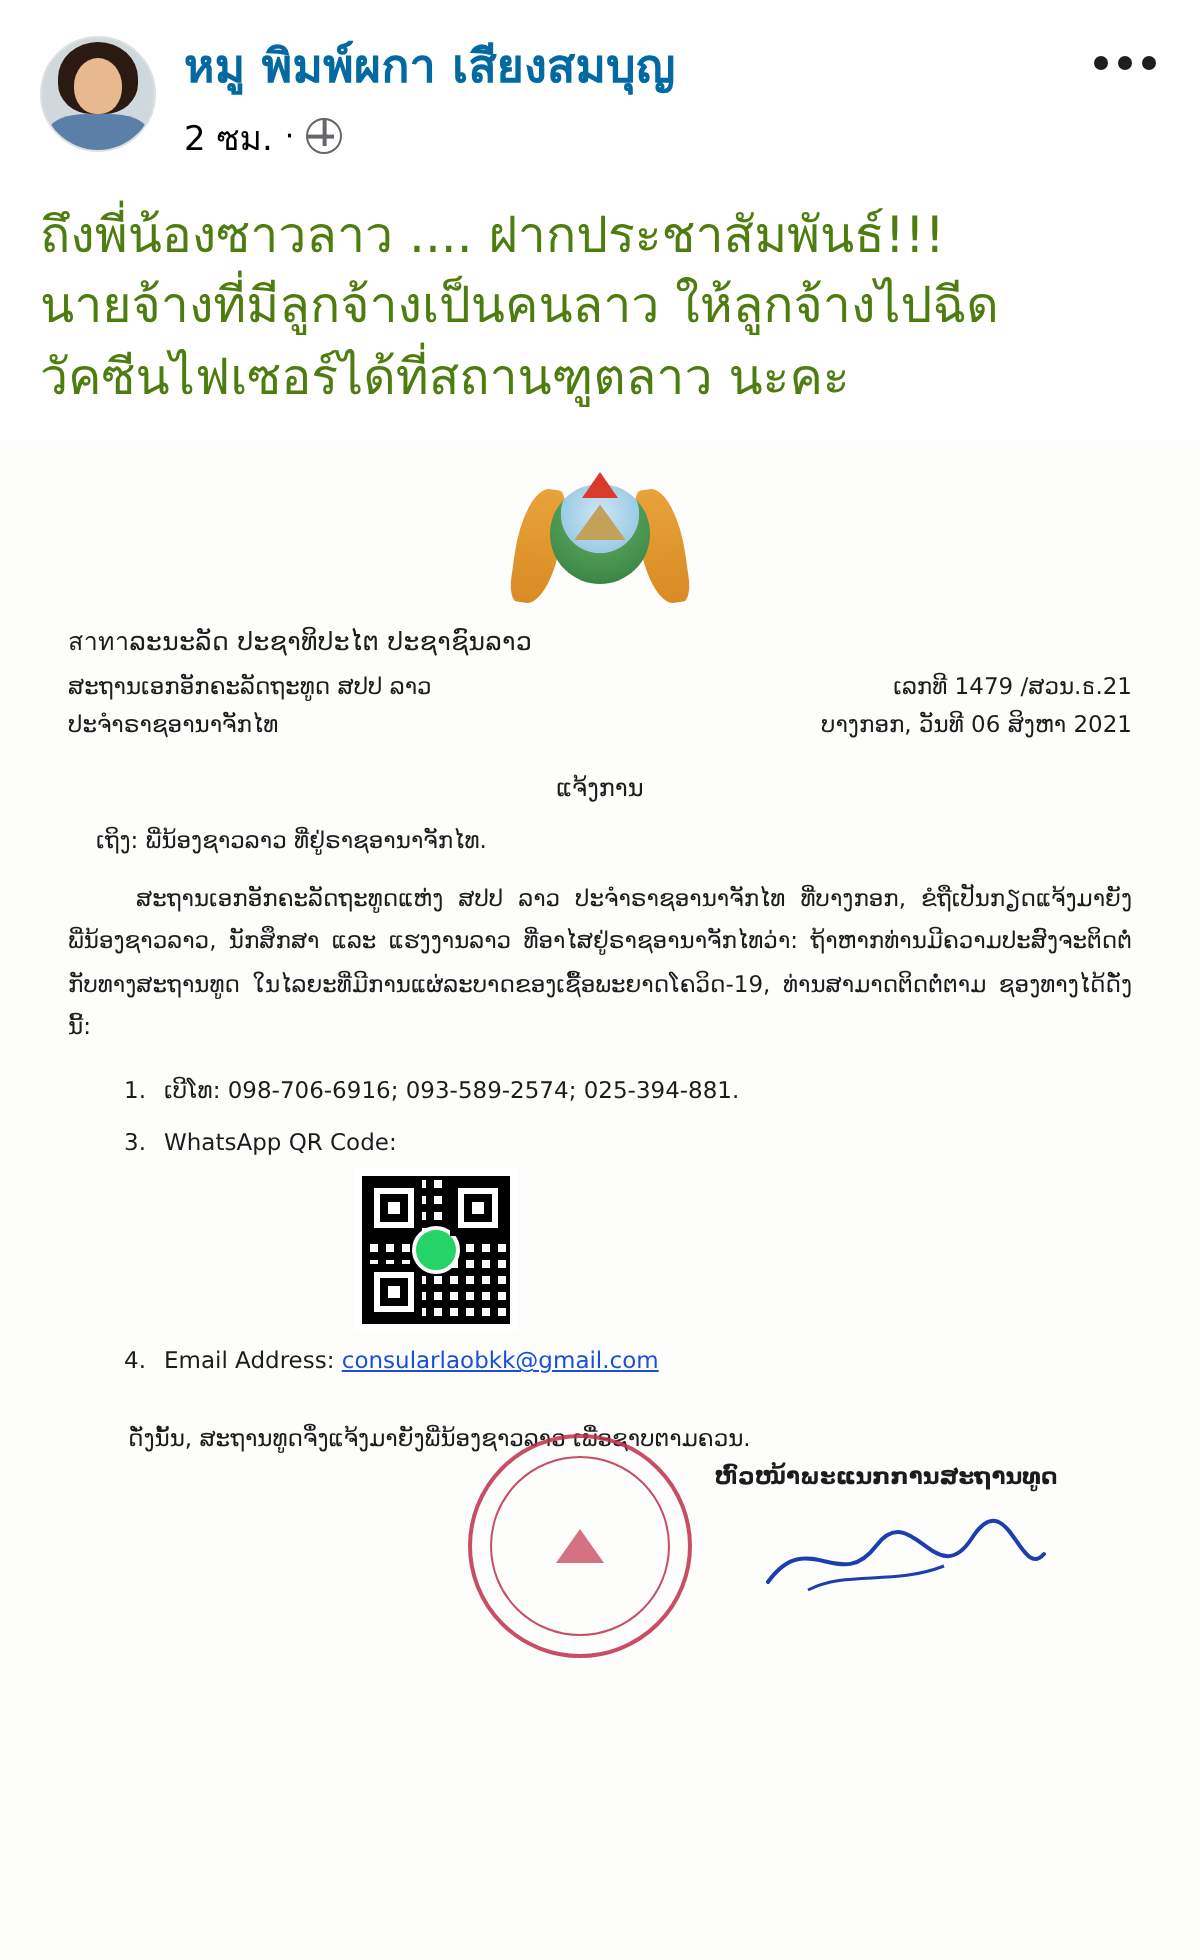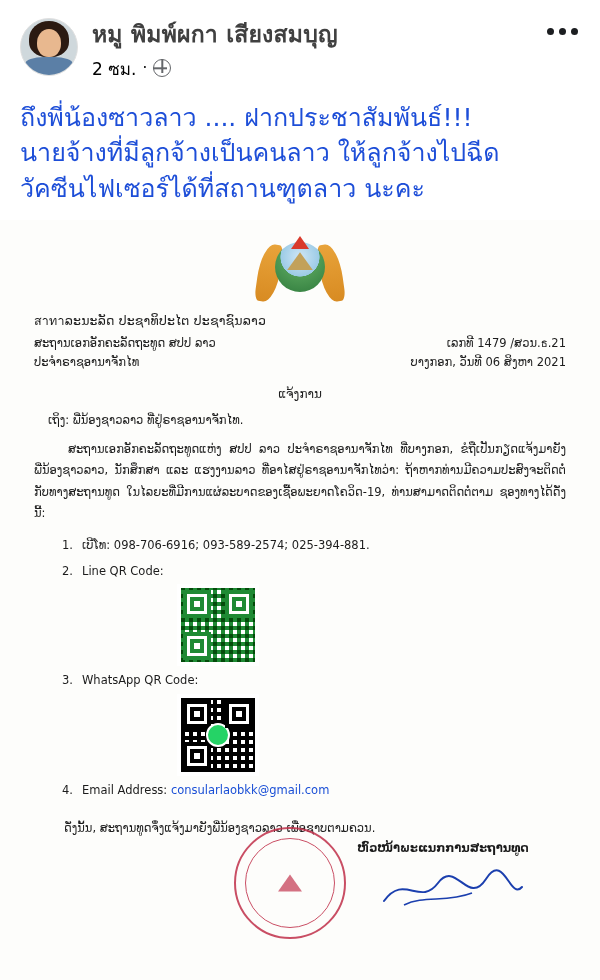--- a/index.html
+++ b/index.html
@@ -70,21 +70,21 @@
     margin-left: 14px;
     display: flex;
     flex-direction: column;
     justify-content: center;
     padding-top: 2px;
   }
   .author-name {
     font-size: 23px;
     font-weight: bold;
     line-height: 1.25;
-    color: #404040;
+    color: #0369a1;
     letter-spacing: 0.2px;
   }
   .meta-row {
     display: flex;
     align-items: center;
     margin-top: 6px;
     color: #000000;
     font-size: 17px;
   }
   .meta-dot {
@@ -132,21 +132,21 @@
     height: 7px;
     border-radius: 50%;
     background: #1c1e21;
     display: block;
   }
   
   .post-text {
     padding: 14px 20px 10px 20px;
     font-size: 25px;
     line-height: 1.42;
-    color: #1d4ed8;
+    color: #4d7c0f;
   }
   .post-text div {
     white-space: pre-wrap;
   }
   
   .doc {
     flex: 1;
     margin: 4px 0 0 0;
     background: #fdfdfb;
     position: relative;
@@ -289,20 +289,21 @@
     position: absolute;
     left: 50%; top: 50%;
     transform: translate(-50%,-50%);
     width: 20px; height: 20px;
     border-radius: 50%;
     background: #25D366;
     border: 2px solid #fff;
   }
   .email-link {
     color: #1a4fd6;
+    text-decoration: underline;
   }
   .doc-closing {
     text-indent: 30px;
     font-size: 11.5px;
     margin-top: 18px;
     line-height: 1.8;
   }
   .sign-area {
     position: relative;
     height: 70px;
@@ -413,26 +414,20 @@
 
     <div class="doc-subject">ແຈ້ງການ</div>
 
     <div class="doc-to">ເຖິງ: ພີ່ນ້ອງຊາວລາວ ທີ່ຢູ່ຣາຊອານາຈັກໄທ.</div>
 
     <div class="doc-para">ສະຖານເອກອັກຄະລັດຖະທູດແຫ່ງ ສປປ ລາວ ປະຈຳຣາຊອານາຈັກໄທ ທີ່ບາງກອກ, ຂໍຖືເປັນກຽດແຈ້ງມາຍັງພີ່ນ້ອງຊາວລາວ, ນັກສຶກສາ ແລະ ແຮງງານລາວ ທີ່ອາໄສຢູ່ຣາຊອານາຈັກໄທວ່າ: ຖ້າຫາກທ່ານມີຄວາມປະສົງຈະຕິດຕໍ່ກັບທາງສະຖານທູດ ໃນໄລຍະທີ່ມີການແຜ່ລະບາດຂອງເຊື້ອພະຍາດໂຄວິດ-19, ທ່ານສາມາດຕິດຕໍ່ຕາມ ຊອງທາງໄດ້ດັ່ງນີ້:</div>
 
     <ul class="doc-list">
       <li>
         <span class="li-num">1.</span><span>ເບີໂທ: 098-706-6916; 093-589-2574; 025-394-881.</span>
-      </li>
-      <li>
-        <span class="li-num">2.</span><span>Line QR Code:</span>
-        <div class="qr green">
-            <span class="bl"></span>
-          </div>
       </li>
       <li>
         <span class="li-num">3.</span><span>WhatsApp QR Code:</span>
         <div class="qr">
             <span class="bl"></span>
             <span class="wa-logo"></span>
           </div>
       </li>
       <li>
         <span class="li-num">4.</span><span>Email Address:</span>

